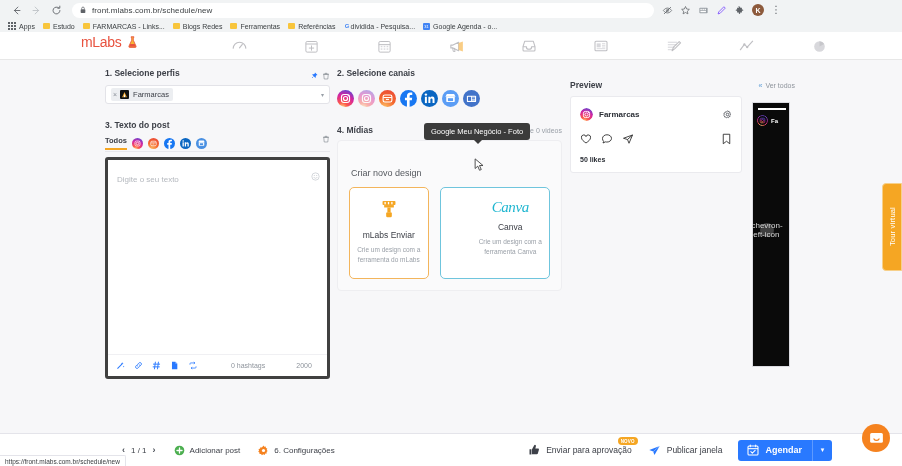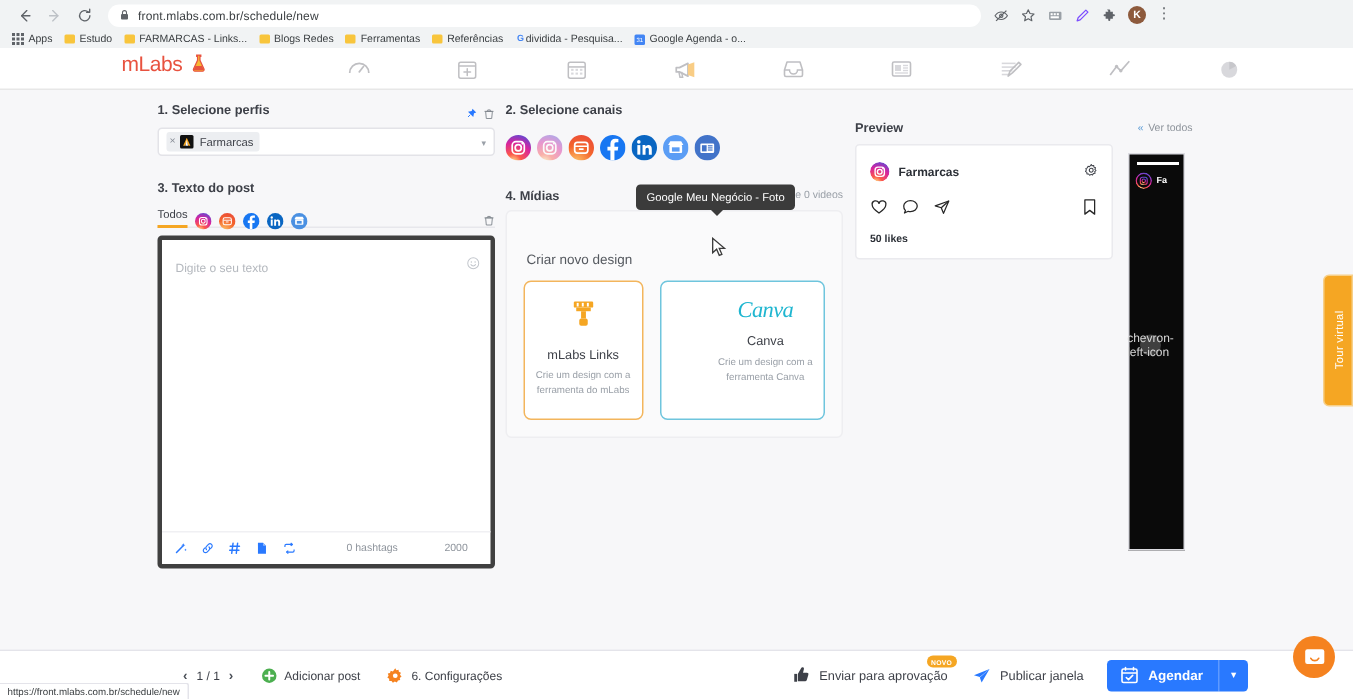--- a/index.html
+++ b/index.html
@@ -62,21 +62,21 @@
   #profile-select { margin-top:2px; height:19px; background:#fff; border:1px solid #e3e3e8; border-radius:3px;
                     display:flex; align-items:center; padding:0 5px; }
   #profile-chip { display:flex; align-items:center; background:#eceef1; border-radius:2px; height:13px; padding:0 4px 0 2px; }
   #chip-x { font-size:7px; color:#8a8f98; margin-right:3px; }
   #chip-avatar { width:9px; height:9px; background:#111; border-radius:1px; display:flex; align-items:center;
                  justify-content:center; margin-right:4px; }
   #chip-label { font-size:7.5px; color:#3d4048; }
   #select-caret { margin-left:auto; font-size:6px; color:#9aa0a8; }
 
   #sec3 { margin-top:16px; }
-  #channel-tabs { display:flex; align-items:flex-end; gap:5px; height:17px; border-bottom:1px solid #e7e7ec; }
+  #channel-tabs { display:flex; align-items:flex-start; gap:5px; height:17px; border-bottom:1px solid #e7e7ec;font-weight:bold; }
   #tab-todos { font-size:7.5px; color:#3d4048; padding-bottom:3px; border-bottom:2px solid #f5a623;
                position:relative; top:1px; }
   .tab-circle { width:11px; height:11px; border-radius:50%; }
   #tabs-trash { margin-left:auto; }
 
   #post-textarea { margin-top:5px; height:222px; background:#fff; border:3px solid #404040; border-radius:3px;
                    position:relative; padding:8px 9px; }
   #placeholder-text { font-size:8px; color:#b4b8be; }
   #emoji-btn { position:absolute; right:7px; top:7px; }
 
@@ -633,21 +633,21 @@
         <div class="design-card" id="card-mlabs">
           <svg width="20" height="21" viewBox="0 0 24 26">
             <rect x="4" y="2.5" width="16" height="5" rx="1" fill="#f5a623"></rect>
             <rect x="6" y="7.5" width="12" height="3" fill="#f5a623"></rect>
             <rect x="10" y="10.5" width="4" height="6" fill="#f5a623"></rect>
             <rect x="8.5" y="16.5" width="7" height="6" rx="1.6" fill="#f5a623"></rect>
             <rect x="6.4" y="3.6" width="1.6" height="3" fill="#fff"></rect>
             <rect x="10.6" y="3.6" width="1.6" height="3" fill="#fff"></rect>
             <rect x="14.8" y="3.6" width="1.6" height="3" fill="#fff"></rect>
           </svg>
-          <div class="dc-title">mLabs Links</div>
+          <div class="dc-title">mLabs Enviar</div>
           <div class="dc-sub">Crie um design com a ferramenta do mLabs</div>
         </div>
         <div class="design-card" id="card-canva">
           <div id="canva-word">Canva</div>
           <div class="dc-title">Canva</div>
           <div class="dc-sub">Crie um design com a ferramenta Canva</div>
         </div>
       </div>
     </div>
   </div>

